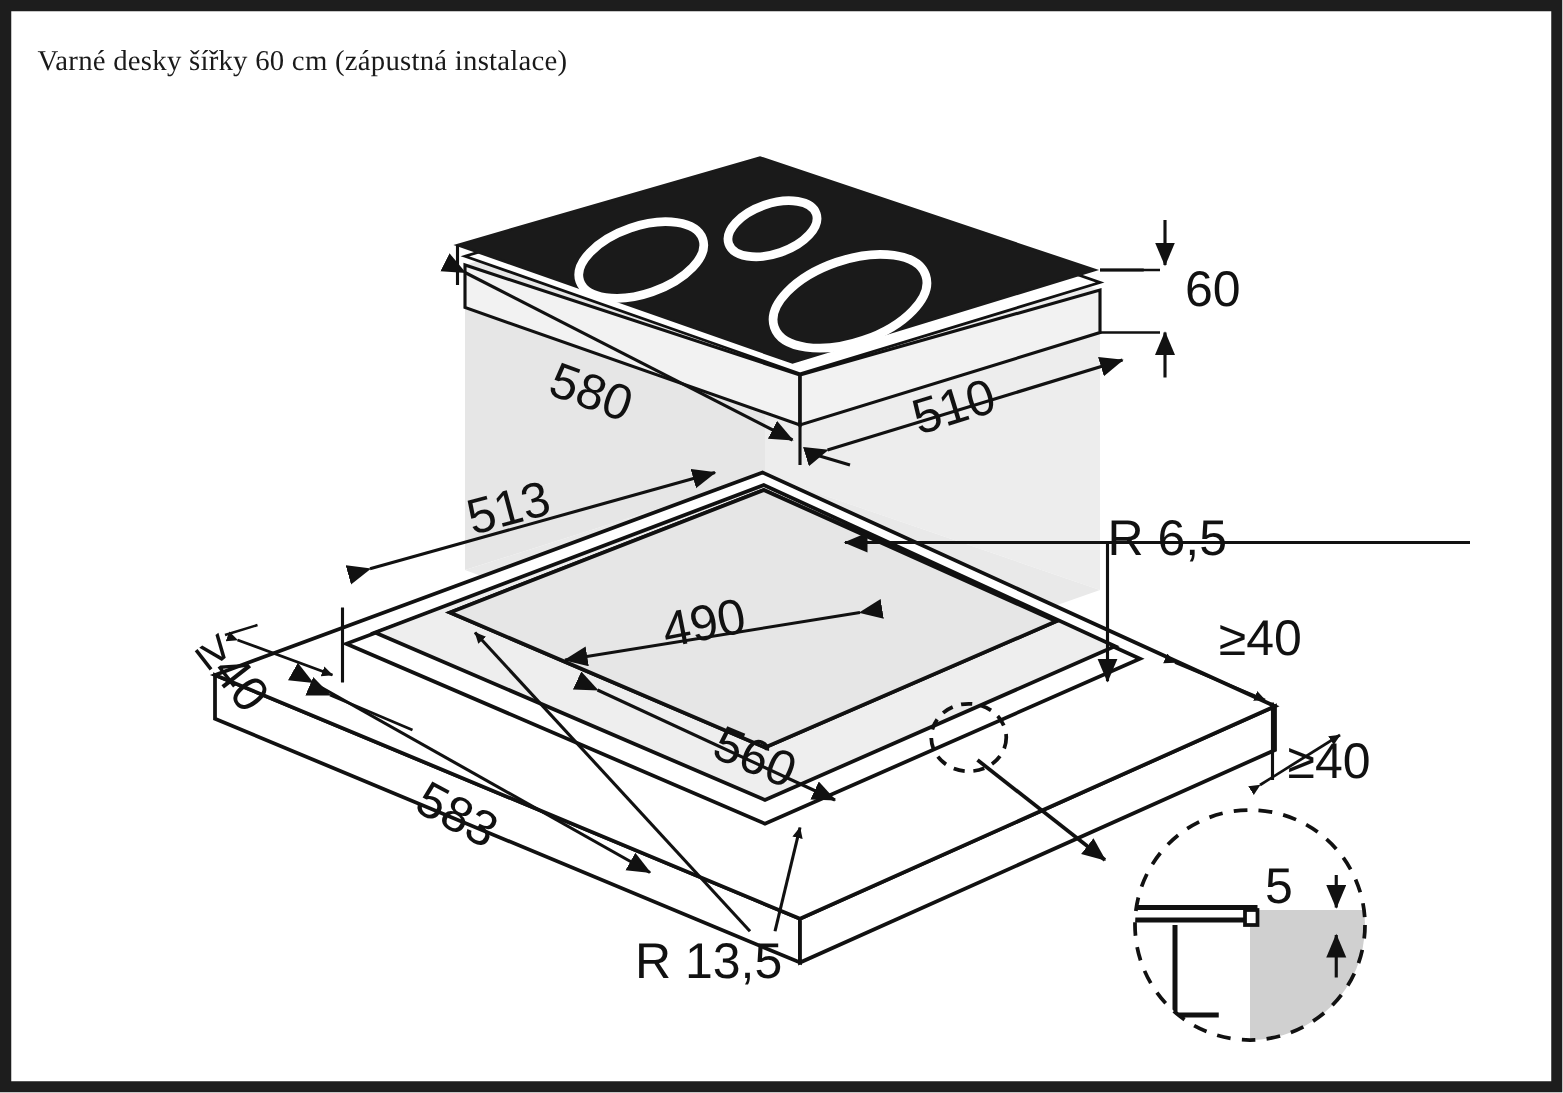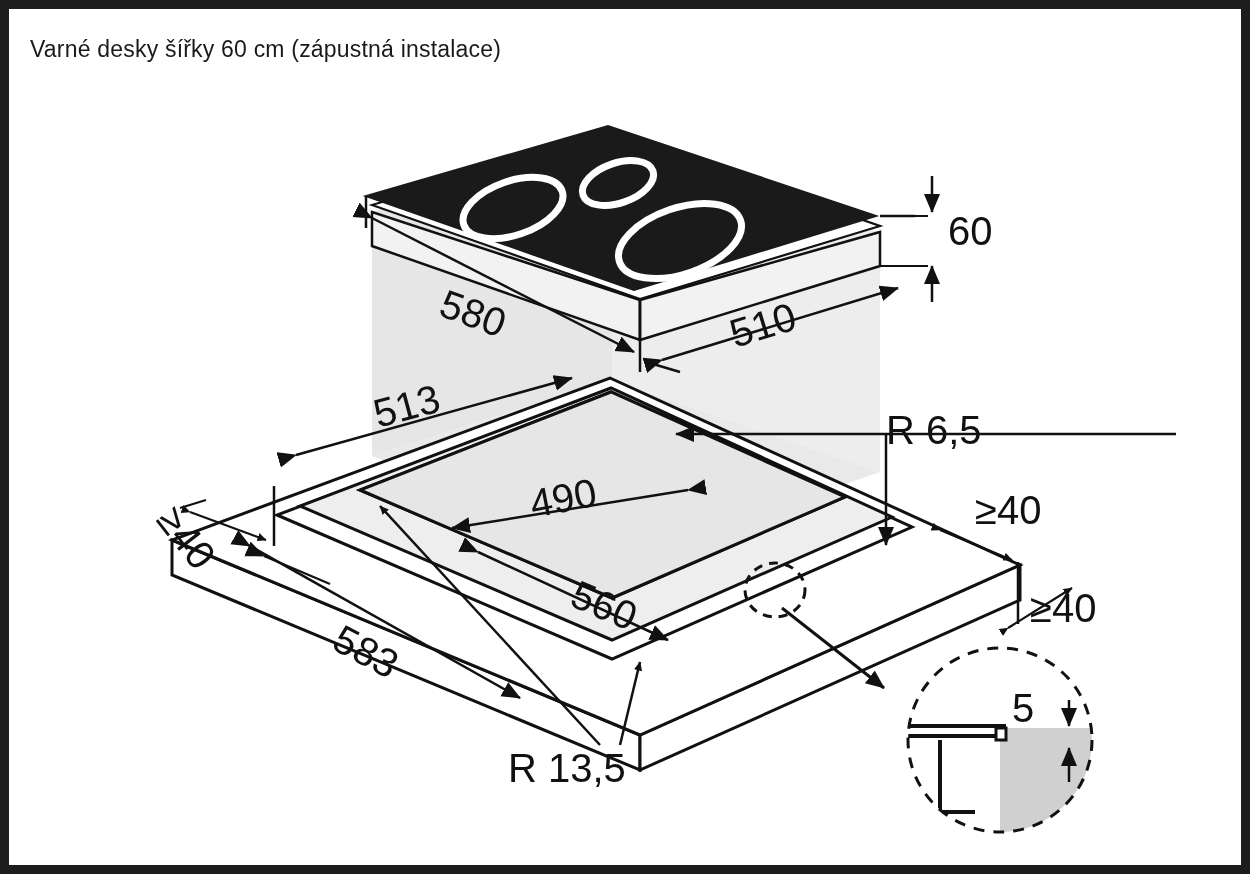--- a/index.html
+++ b/index.html
@@ -14,20 +14,21 @@
   #frame{
     position:absolute;left:0;top:0;width:1250px;height:874px;
     box-sizing:border-box;
     border:9px solid #1d1d1d;
     pointer-events:none;
   }
   #title{
     position:absolute;left:30px;top:36px;
     font-size:23px;color:#1a1a1a;letter-spacing:0.2px;
     white-space:nowrap;
+    font-family:Liberation Serif, serif;
   }
   svg#figure{position:absolute;left:0;top:0;width:1250px;height:874px;}
   .dimtext{
     font-family:"Liberation Sans", sans-serif;
     font-size:40px;font-weight:400;fill:#111111;
   }
 </style>
 </head>
 <body>
 

